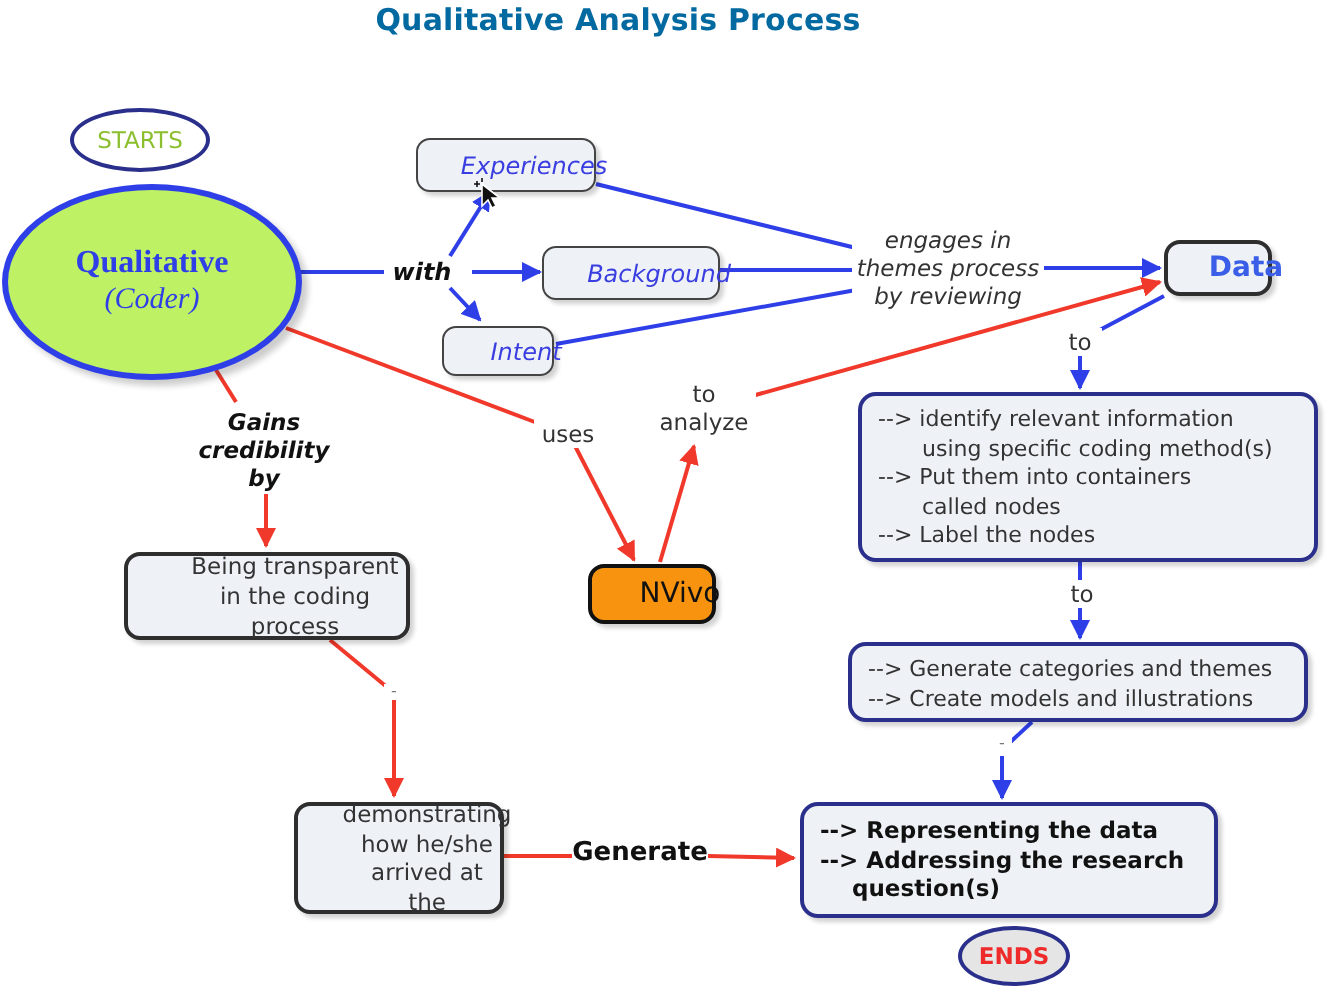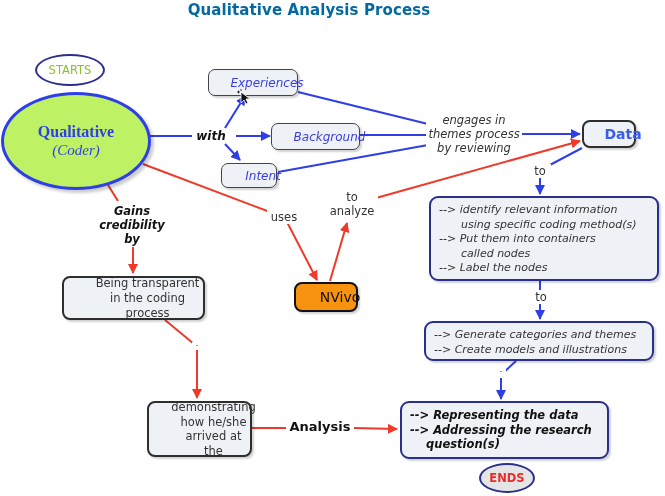--- a/index.html
+++ b/index.html
@@ -6,21 +6,21 @@
   body { width: 665px; height: 496px; position: relative; overflow: hidden; font-family: "DejaVu Sans", sans-serif; }
   #canvas { position: absolute; left: 0; top: 0; width: 665px; height: 496px; }
   .title { position: absolute; left: 0; width: 618px; top: 0; text-align: center; font-weight: bold; font-size: 15px; color: #0369a1; font-family: "DejaVu Sans", sans-serif; letter-spacing: 0.1px; }
   .node { position: absolute; box-sizing: border-box; background: #eef2f6; text-align: center; display: flex; align-items: center; justify-content: center; box-shadow: 2px 2px 2px rgba(0,0,0,0.18); padding-left: 28px; }
   .rect-dark { border: 2px solid #2e2e2e; border-radius: 8px; }
   .rect-gray { border: 1.5px solid #444; border-radius: 7px; }
   .rect-navy { border: 2px solid #2b2f8c; border-radius: 9px; }
   .blue-italic { color: #3a3ee0; font-style: italic; font-size: 12px; }
   .oval { position: absolute; box-sizing: border-box; border-radius: 50%; display: flex; align-items: center; justify-content: center; text-align: center; }
   .label { position: absolute; text-align: center; font-size: 11.5px; color: #333; line-height: 14px; background: #ffffff; }
-  .list-node { justify-content: flex-start; align-items: flex-start; text-align: left; padding: 5px 8px; font-style: italic; font-size: 11px; color: #333; line-height: 14.5px; flex-direction: column; }
+  .list-node { justify-content: flex-start; align-items: flex-start; text-align: left; padding: 5px 8px; font-size: 11px; color: #333; line-height: 14.5px; flex-direction: column; }
   .list-node .indent { padding-left: 22px; }
 </style>
 </head>
 <body>
 
 <div class="title" style="top:1px;">Qualitative Analysis Process</div>
 
 <svg id="canvas" width="665" height="496" viewBox="0 0 665 496">
   <defs>
     <marker id="arrBlue" markerWidth="10" markerHeight="10" refX="9" refY="5" orient="auto" markerUnits="userSpaceOnUse">
@@ -154,13 +154,13 @@
 </div>
 
 <div class="label" style="left:192px; top:342px; width:10px; font-size:8px; line-height:8px; color:#777;">-</div>
 
 <div class="node rect-dark" style="left:147px; top:401px; width:105px; height:56px; flex-direction:column; font-size:11.5px; color:#333; line-height:14.5px;">
   <span>demonstrating</span>
   <span>how he/she</span>
   <span>arrived at the</span>
 </div>
 
-<div class="label" style="left:286px; top:419px; width:68px; font-weight:bold; font-size:13px; color:#111; line-height:16px;">Analysis</div>
+<div class="label" style="left:286px; top:419px; width:68px; font-weight:bold; font-size:13px; color:#111; line-height:16px;">Generate</div>
 
 </body></html>

